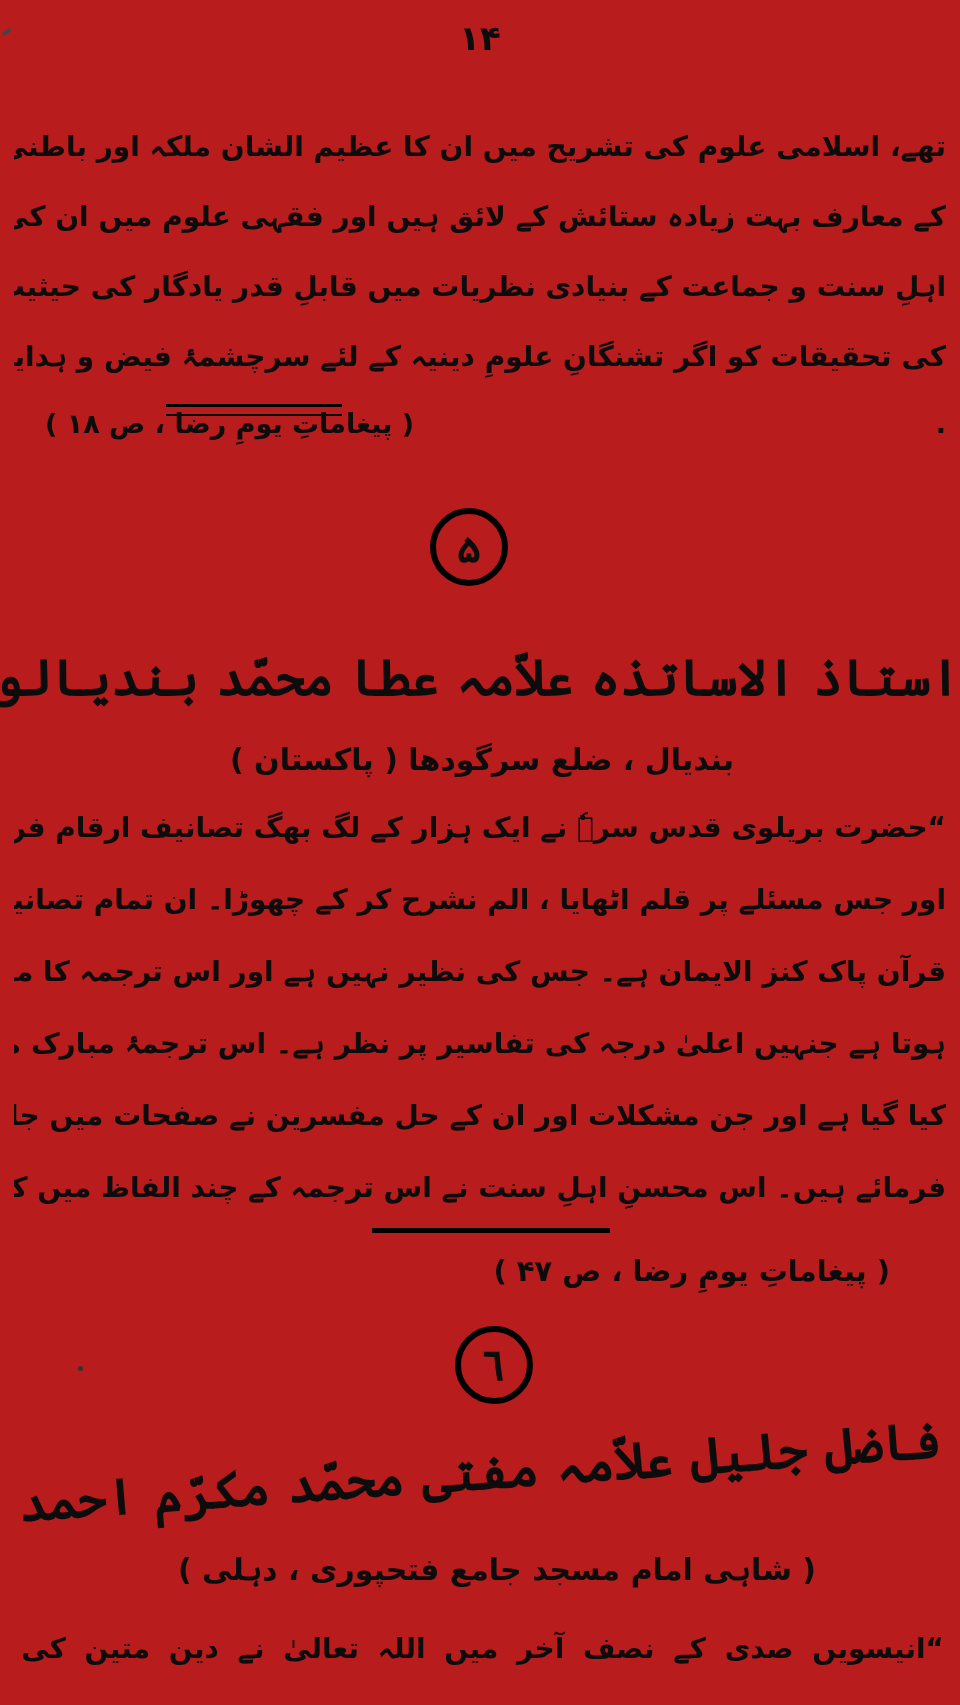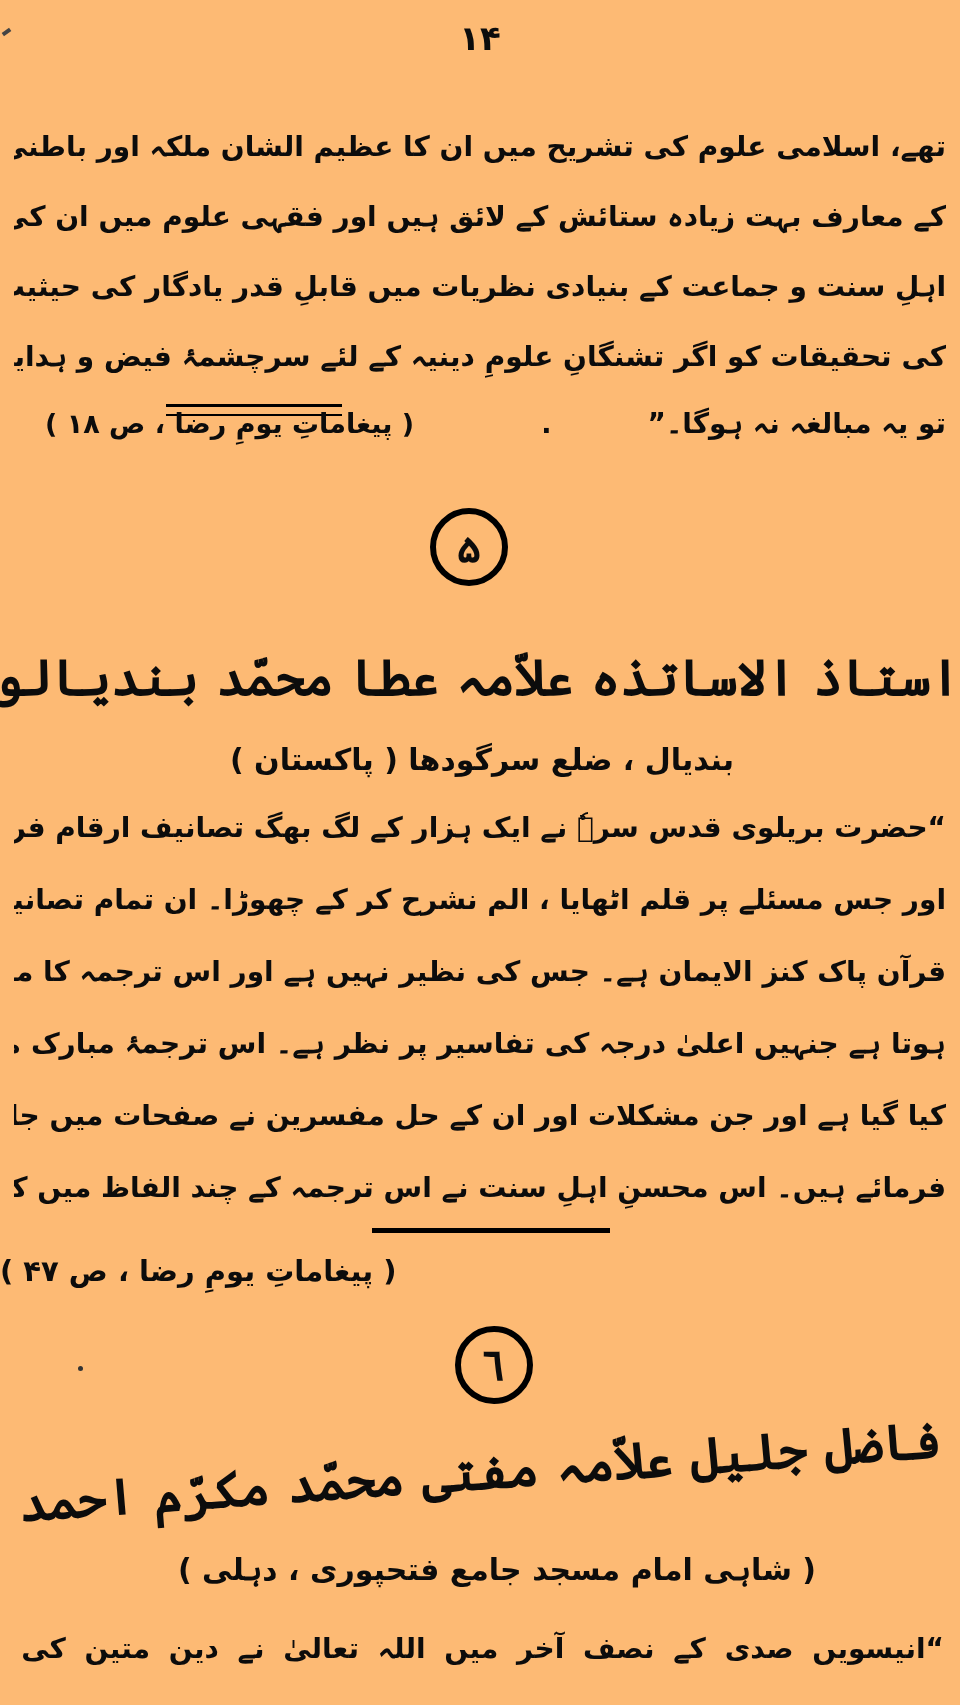--- a/index.html
+++ b/index.html
@@ -1,17 +1,17 @@
 <!DOCTYPE html>
 <html lang="ur" dir="rtl"><head>
 <meta charset="utf-8">
 <style>
   html,body{margin:0;padding:0;background:#d9d9d9;}
   .page{
-    position:relative;width:960px;height:1705px;background:#fdba74;
+    position:relative;width:960px;height:1705px;background:#b91c1c;
     font-family:"DejaVu Sans",sans-serif;color:#0c0c0c;direction:rtl;overflow:hidden;
   }
   .abs{position:absolute;}
   
   .page-number{top:18px;left:0;width:960px;text-align:center;font-size:34px;font-weight:bold;}
   .margin-tick{top:30px;left:2px;width:9px;height:4px;background:#444;transform:rotate(-35deg);}
   .margin-dot{top:1366px;left:78px;width:5px;height:5px;background:#333;border-radius:50%;}
   
   .para{right:14px;left:14px;}
   .para .line{
@@ -46,21 +46,21 @@
   }
   .title-5{top:628px;font-size:50px;height:100px;line-height:100px;}
   .title-6{top:1412px;font-size:50px;height:120px;line-height:120px;transform:rotate(-4deg);transform-origin:center;}
   .sub-title{
     left:2px;width:960px;text-align:center;font-size:30px;font-weight:bold;white-space:nowrap;
   }
   .sub-5{top:742px;}
   .sub-6{top:1552px;transform:translateX(15px);}
   
   .citation-5{
-    top:1254px;left:0;width:846px;text-align:left;font-size:29px;font-weight:bold;white-space:nowrap;
+    top:1254px;left:0;width:846px;text-align:right;font-size:29px;font-weight:bold;white-space:nowrap;padding-left:44px;
   }
   
   .tail-line{
     top:1616px;right:16px;left:16px;height:66px;line-height:66px;
     font-size:28px;font-weight:bold;white-space:nowrap;text-align:right;word-spacing:9px;
   }
 </style>
 </head>
 <body>
 
@@ -70,21 +70,20 @@
   <div class="abs page-number">۱۴</div>
 
   <div class="abs para intro">
     <span class="line">تھے، اسلامی علوم کی تشریح میں ان کا عظیم الشان ملکہ اور باطنی حقائق کی توضیح میں ان</span>
     <span class="line">کے معارف بہت زیادہ ستائش کے لائق ہیں اور فقہی علوم میں ان کی تحقیقات</span>
     <span class="line">اہلِ سنت و جماعت کے بنیادی نظریات میں قابلِ قدر یادگار کی حیثیت رکھتی ہیں اور ان</span>
     <span class="line">کی تحقیقات کو اگر تشنگانِ علومِ دینیہ کے لئے سرچشمۂ فیض و ہدایت قرار دیا جائے</span>
   </div>
   <div class="abs underline-1"></div>
   <div class="abs closing-row">
-    <span>تو یہ مبالغہ نہ ہوگا۔”</span>
     <span class="small">.</span>
     <span class="small">( پیغاماتِ یومِ رضا ، ص ۱۸ )</span>
   </div>
 
   <div class="abs circle circle-5">
     <span>۵</span>
   </div>
   <div class="abs big-title title-5">استاذ الاساتذہ علاّمہ عطا محمّد بندیالوی</div>
   <div class="abs sub-title sub-5">بندیال ، ضلع سرگودھا ( پاکستان )</div>
 

